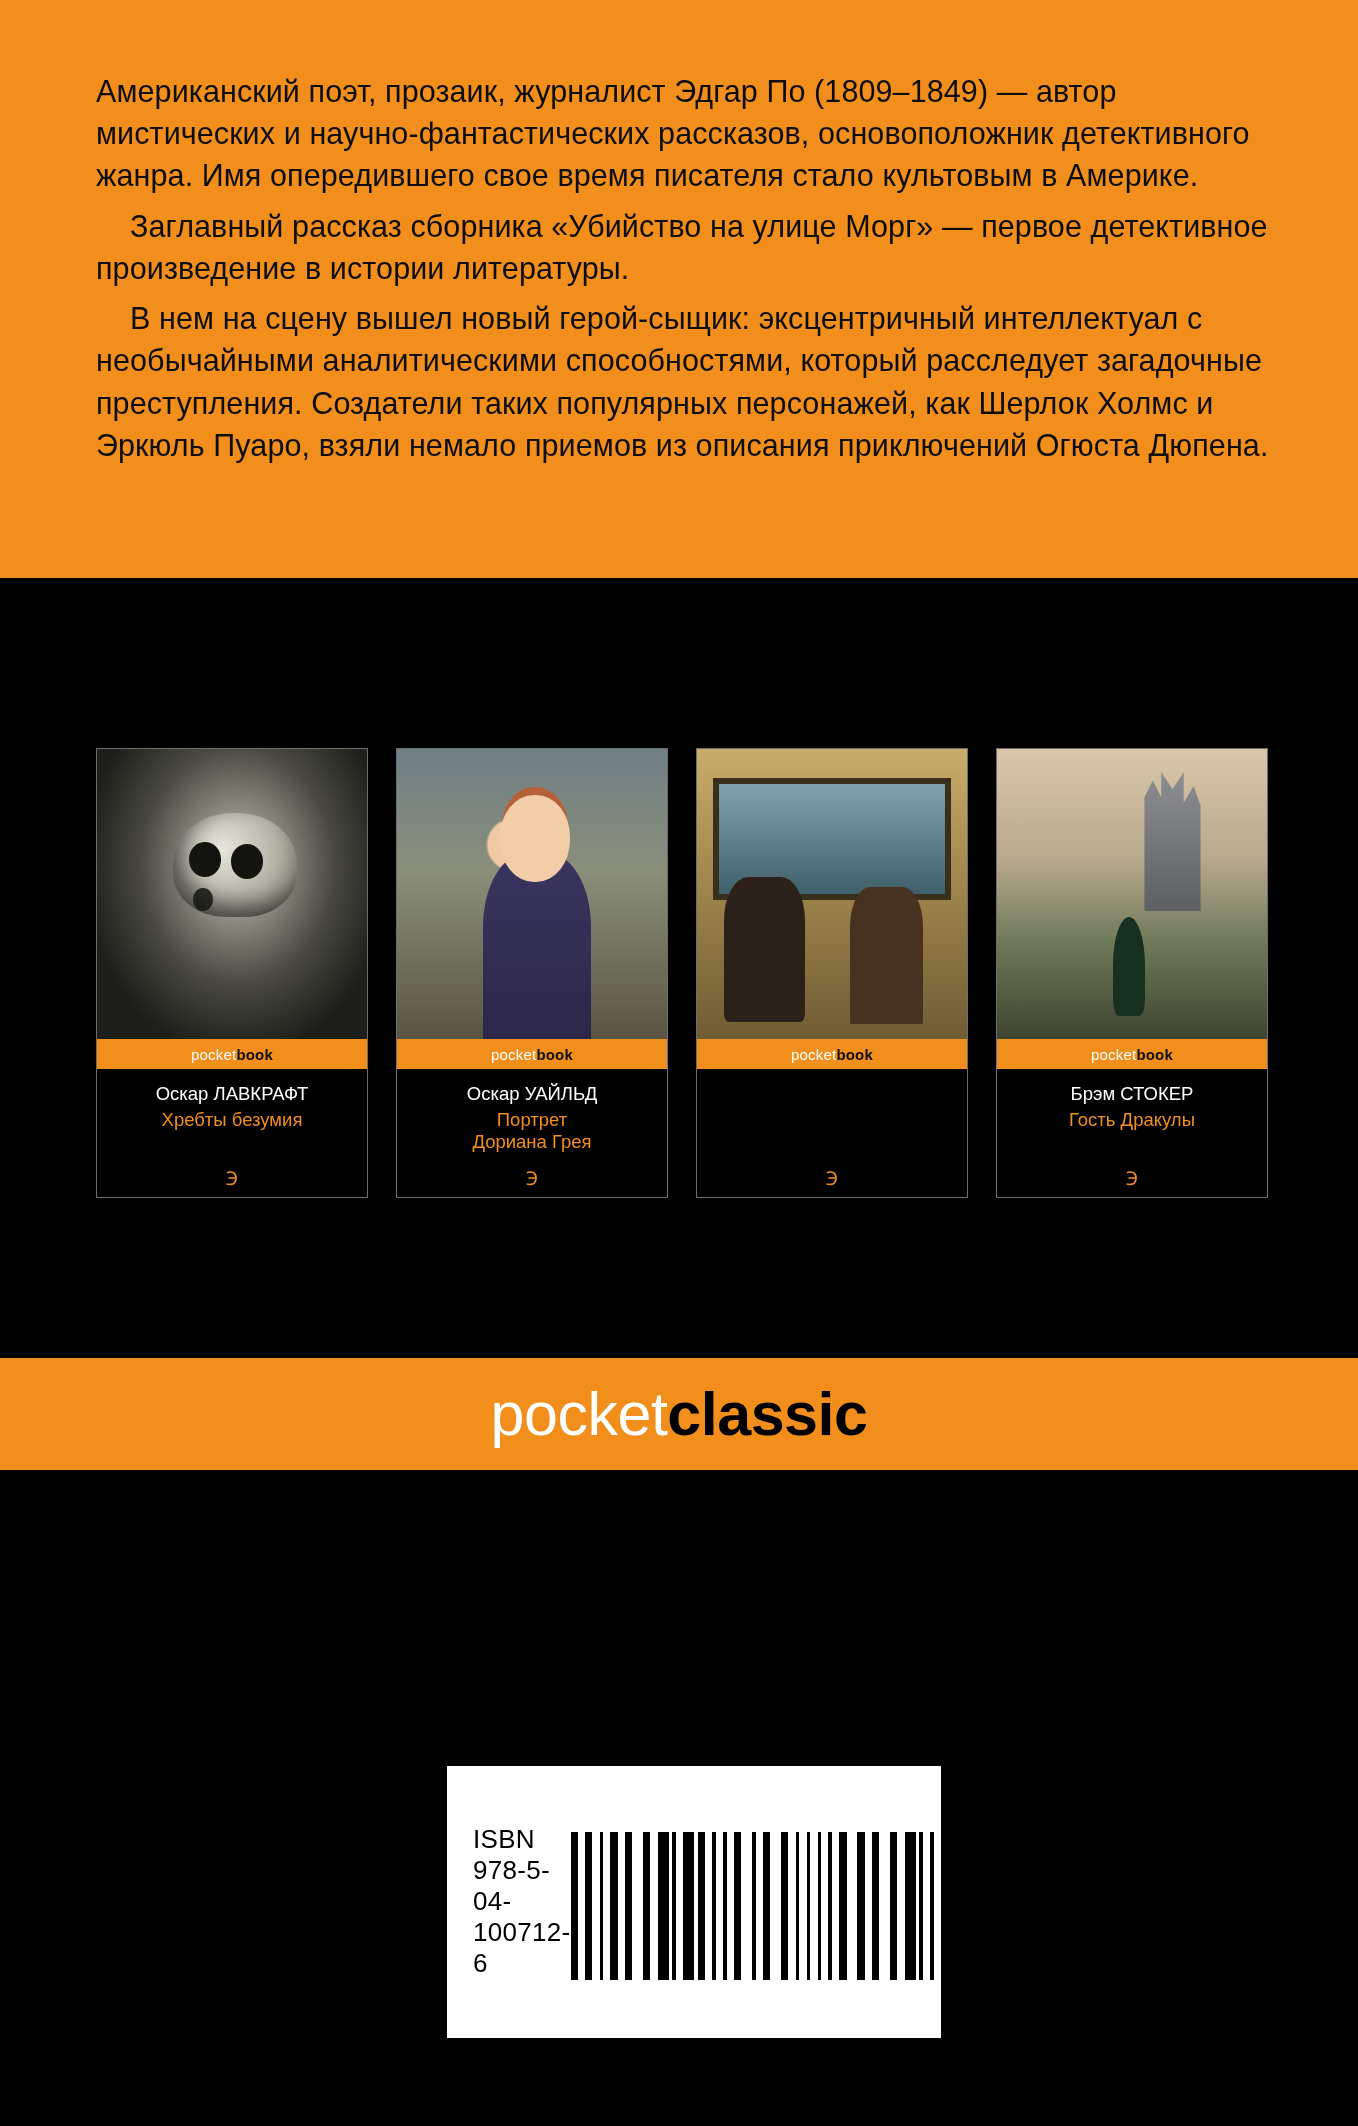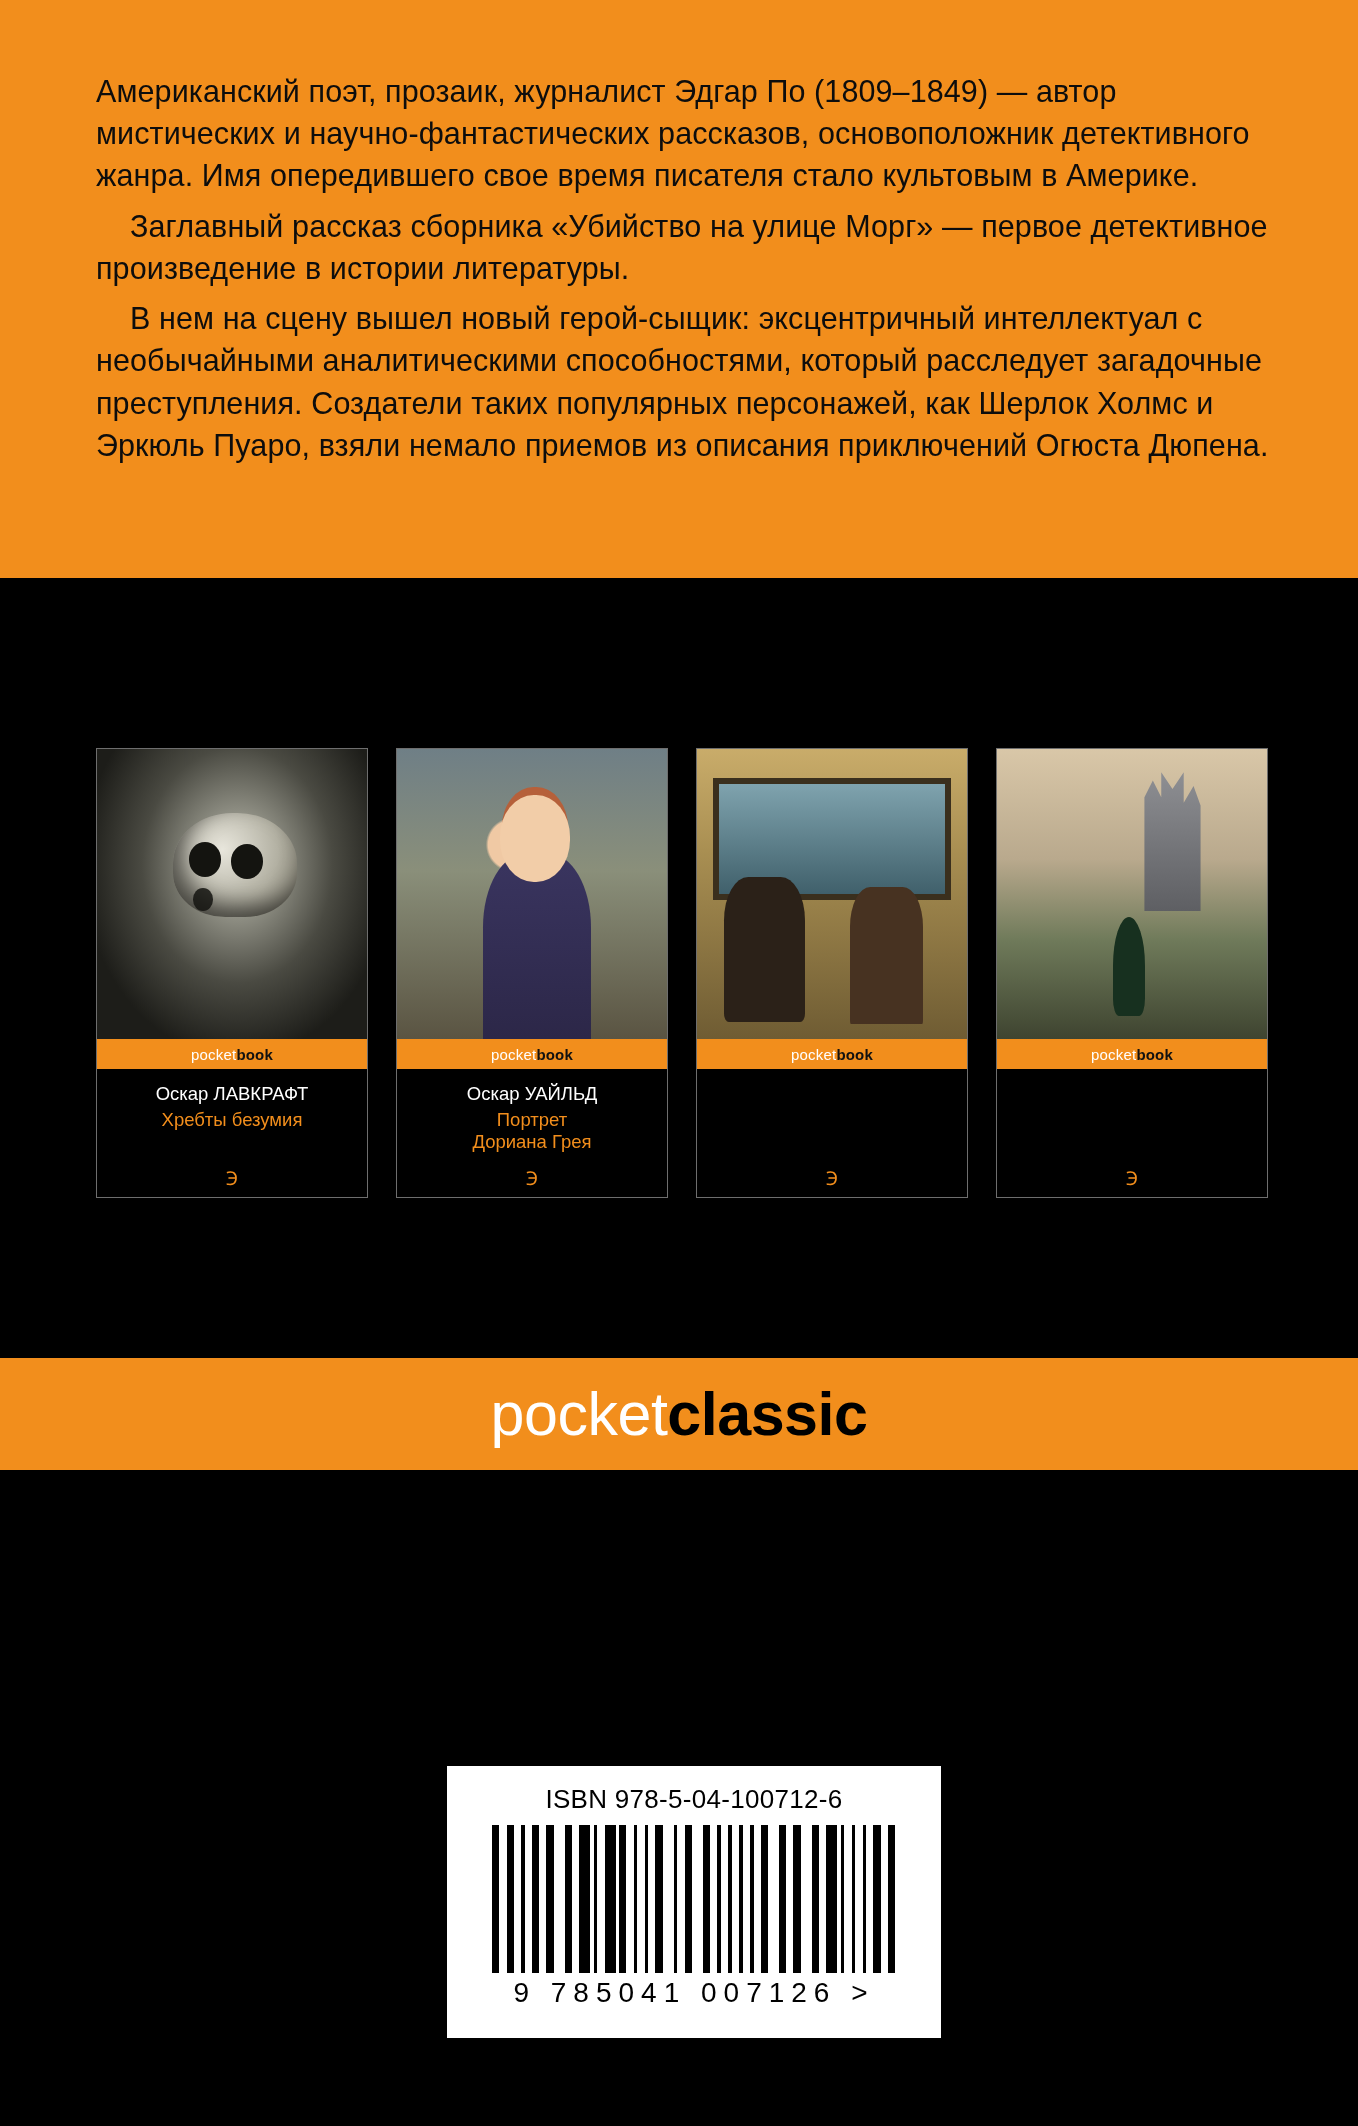--- a/index.html
+++ b/index.html
@@ -238,21 +238,21 @@
   .barcode-box {
     position: absolute;
     left: 447px;
     top: 1766px;
     width: 494px;
     height: 272px;
     background: #ffffff;
     box-sizing: border-box;
     padding: 18px 26px 10px 26px;
     display: flex;
-    flex-direction: column;
+    flex-direction: row;
     align-items: center;
   }
   .isbn-text {
     font-size: 26px;
     color: #000;
     letter-spacing: 0.3px;
     margin-bottom: 10px;
   }
   .bars {
     width: 404px;
@@ -333,20 +333,24 @@
   </div>
 
   <div class="cover">
     <div class="cover-art">
       <div class="art-stoker"></div>
     </div>
     <div class="cover-brand">
       <span class="b-pocket">pocket</span>
         <span class="b-book">book</span>
     </div>
+    <div class="cover-text">
+      <div class="cover-author">Брэм СТОКЕР</div>
+      <div class="cover-title">Гость Дракулы</div>
+    </div>
     <div class="cover-logo">℈</div>
   </div>
 
 </div>
 
 <div class="band">
   <div class="band-text">
     <span class="w-pocket">pocket</span><span class="w-classic">classic</span>
   </div>
 </div>

